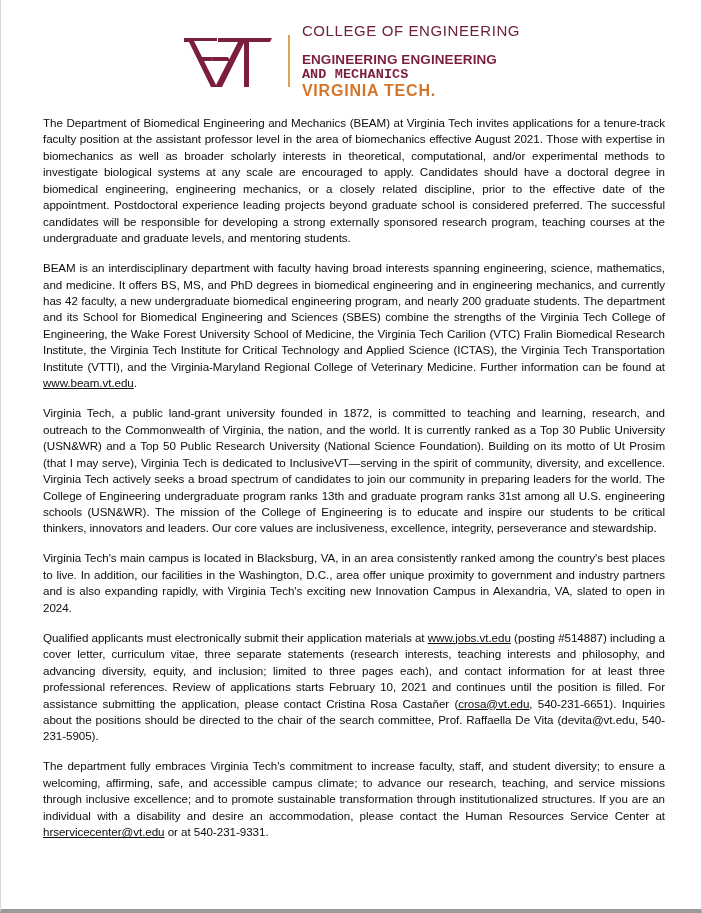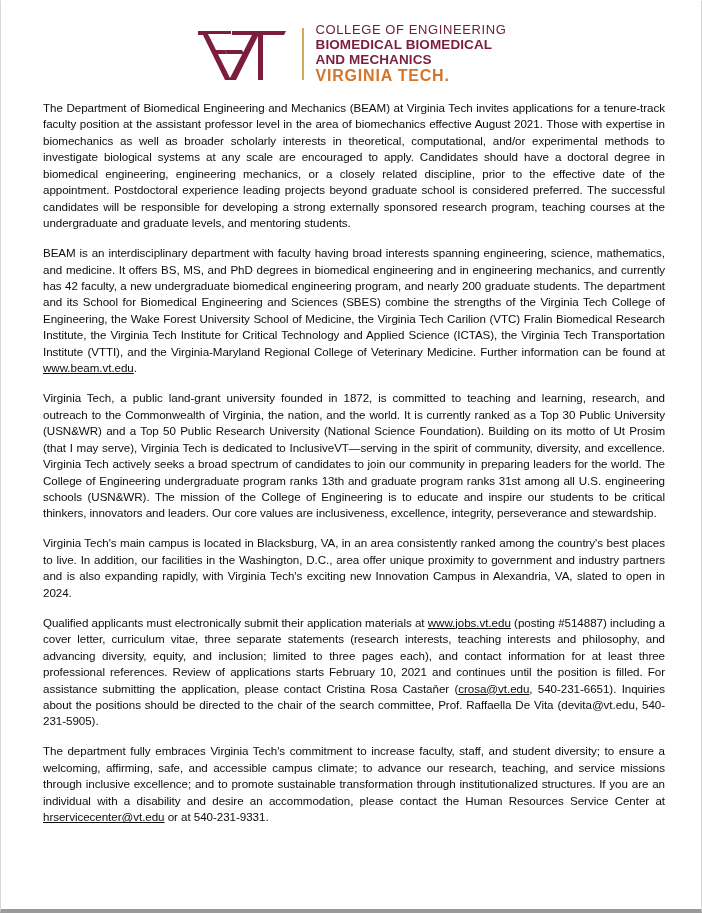--- a/index.html
+++ b/index.html
@@ -52,42 +52,42 @@
     margin: 0 12px 0 14px;
     flex: none;
   }
   .logo-text {
     display: flex;
     flex-direction: column;
     justify-content: center;
     line-height: 1.0;
   }
   .logo-line-college {
-    font-size: 13px;
+    font-size: 15px;
     letter-spacing: 0.6px;
     color: #6b2239;
     font-weight: normal;
-    margin-bottom: 2px;
+    margin-bottom: 15px;
     font-family: "Liberation Sans", sans-serif;
   }
   .logo-line-dept {
     font-size: 13.5px;
     letter-spacing: 0.1px;
     color: #7b1e3c;
     font-weight: bold;
     margin-bottom: 1px;
     font-family: "Liberation Sans", sans-serif;
   }
   .logo-line-dept2 {
     font-size: 13.5px;
     letter-spacing: 0.1px;
     color: #7b1e3c;
     font-weight: bold;
     margin-bottom: 2px;
-    font-family: Liberation Sans, sans-serif;
+    font-family: Liberation Mono, monospace;
   }
   .logo-line-vt {
     font-size: 16px;
     letter-spacing: 0.8px;
     color: #d4752a;
     font-weight: bold;
     font-family: "Liberation Sans", sans-serif;
   }
 
   
@@ -123,21 +123,21 @@
           <path d="M4 10 L4 18 L14 18 L58 108 L70 108 L44 56 L62 56 L58 48 L40 48 L24 16 L70 16 L70 10 Z"></path>
           <path d="M72 10 L72 18 L112 18 L66 108 L80 108 L124 20 L124 108 L134 108 L134 18 L176 18 L180 10 Z"></path>
           <path d="M62 56 L96 56 L92 48 L58 48 Z"></path>
         </g>
       </svg>
 
       <div class="logo-divider"></div>
 
       <div class="logo-text">
         <div class="logo-line-college">COLLEGE OF ENGINEERING</div>
-        <div class="logo-line-dept">BIOMEDICAL BIOMEDICAL</div>
+        <div class="logo-line-dept">ENGINEERING ENGINEERING</div>
         <div class="logo-line-dept2">AND MECHANICS</div>
         <div class="logo-line-vt">VIRGINIA TECH.</div>
       </div>
 
     </div>
   </div>
 
   <div class="doc-body">
     <p class="para">The Department of Biomedical Engineering and Mechanics (BEAM) at Virginia Tech invites applications for a tenure-track faculty position at the assistant professor level in the area of biomechanics effective August 2021. Those with expertise in biomechanics as well as broader scholarly interests in theoretical, computational, and/or experimental methods to investigate biological systems at any scale are encouraged to apply. Candidates should have a doctoral degree in biomedical engineering, engineering mechanics, or a closely related discipline, prior to the effective date of the appointment. Postdoctoral experience leading projects beyond graduate school is considered preferred. The successful candidates will be responsible for developing a strong externally sponsored research program, teaching courses at the undergraduate and graduate levels, and mentoring students.</p>
     <p class="para">BEAM is an interdisciplinary department with faculty having broad interests spanning engineering, science, mathematics, and medicine. It offers BS, MS, and PhD degrees in biomedical engineering and in engineering mechanics, and currently has 42 faculty, a new undergraduate biomedical engineering program, and nearly 200 graduate students. The department and its School for Biomedical Engineering and Sciences (SBES) combine the strengths of the Virginia Tech College of Engineering, the Wake Forest University School of Medicine, the Virginia Tech Carilion (VTC) Fralin Biomedical Research Institute, the Virginia Tech Institute for Critical Technology and Applied Science (ICTAS), the Virginia Tech Transportation Institute (VTTI), and the Virginia-Maryland Regional College of Veterinary Medicine. Further information can be found at <span class="link">www.beam.vt.edu</span>.</p>

